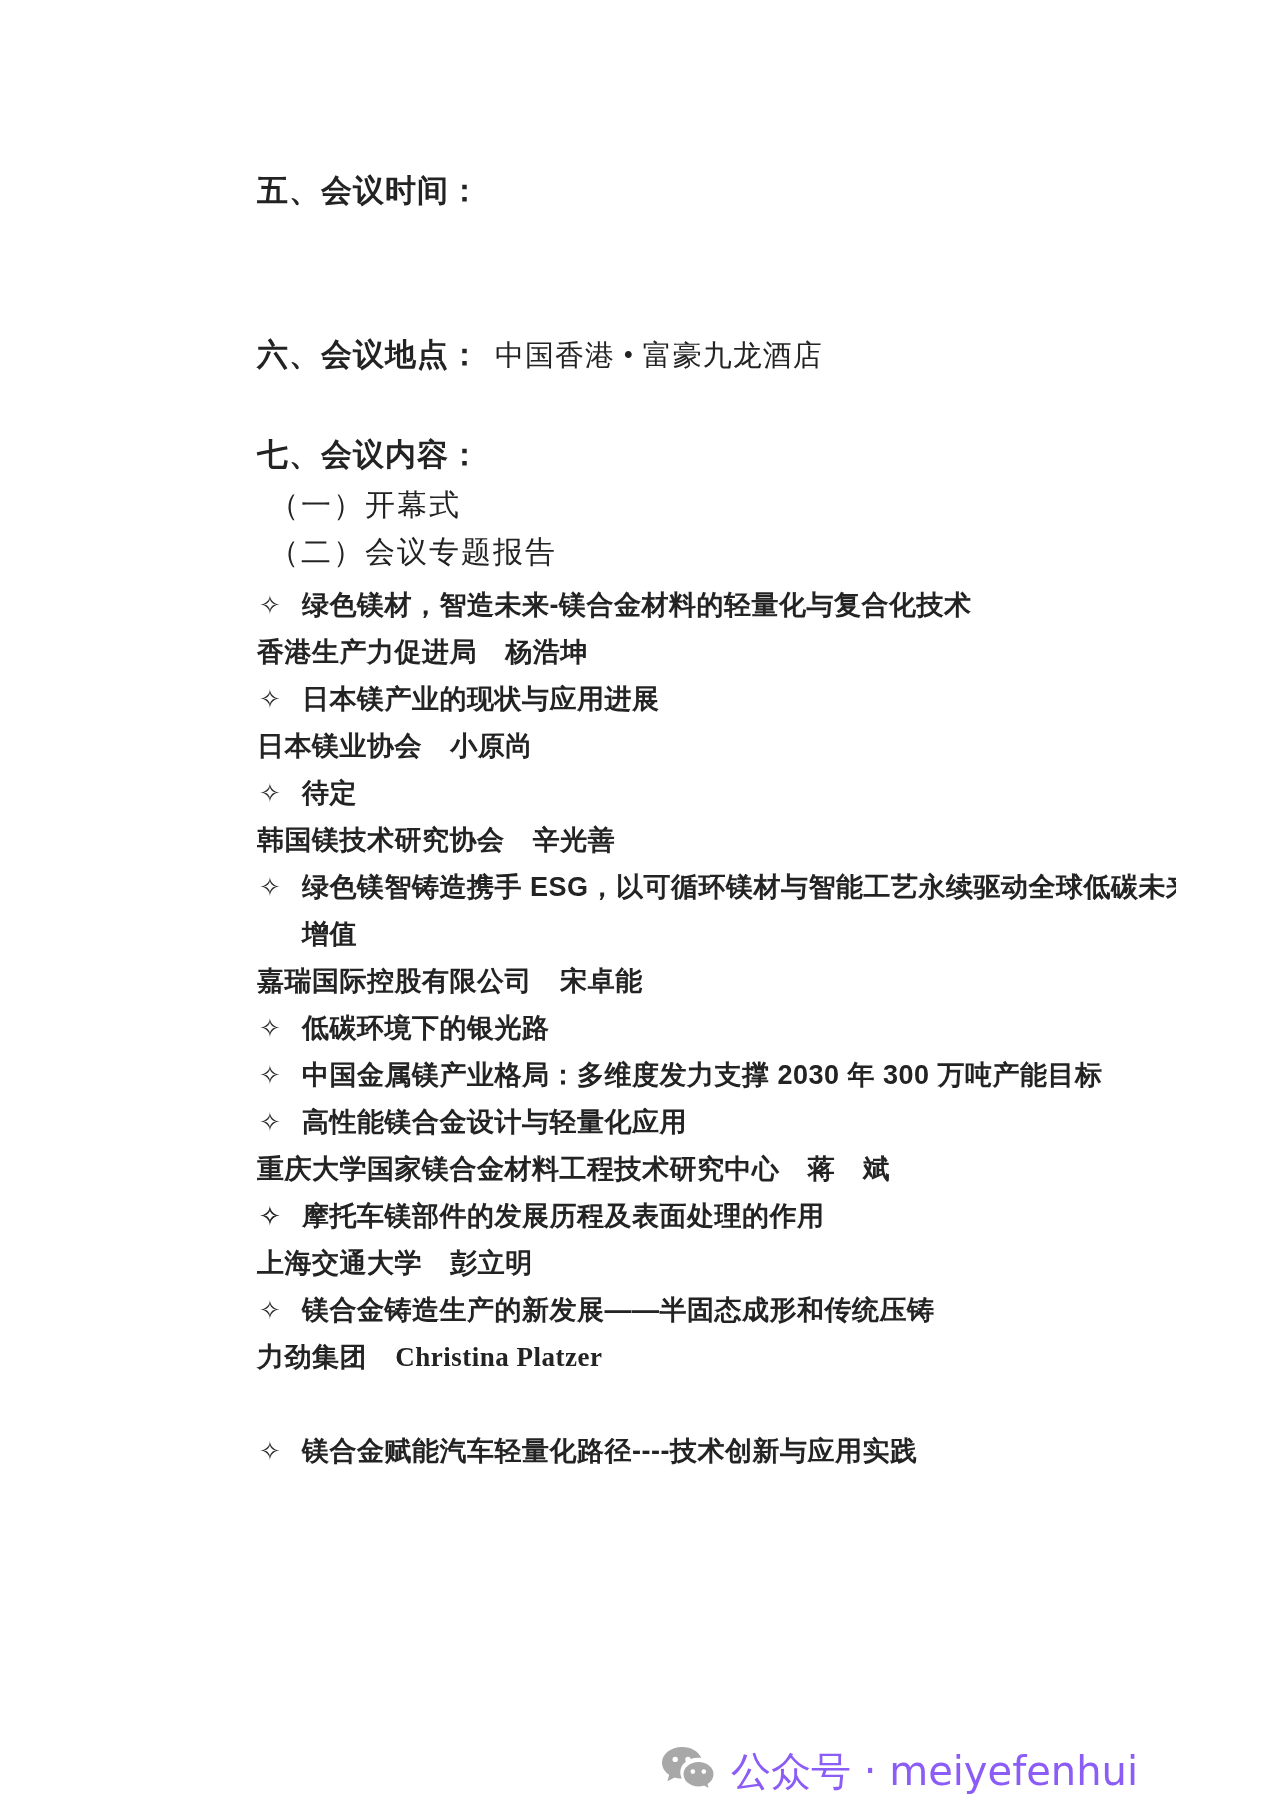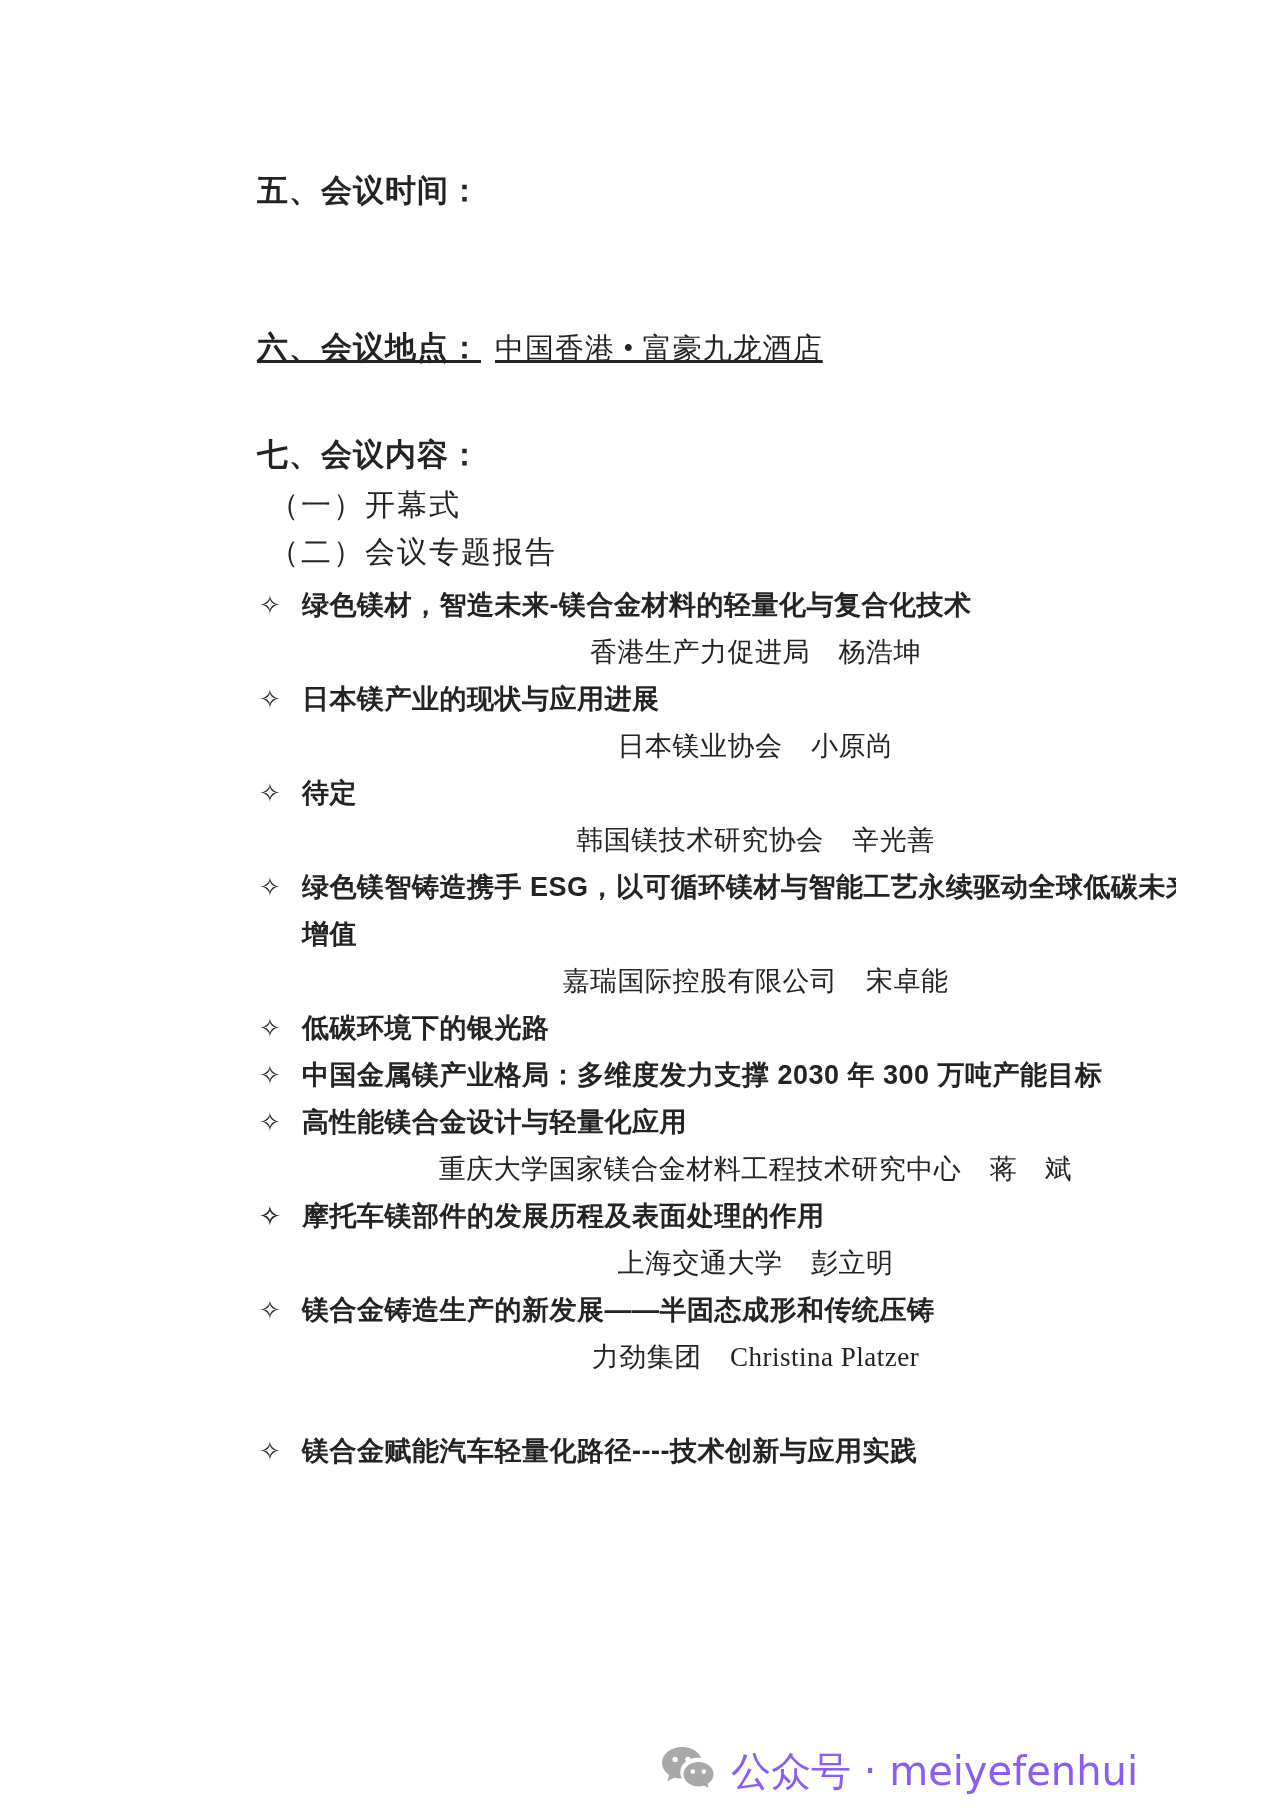--- a/index.html
+++ b/index.html
@@ -14,21 +14,21 @@
     font-family:"Liberation Serif","DejaVu Serif",serif;
   }
   .sec-heading {
     position:absolute; left:153px;
     font-family:"Liberation Sans","DejaVu Sans",sans-serif;
     font-weight:700; font-size:31px; line-height:38px;
     letter-spacing:1px;
     white-space:nowrap;
   }
   .h-time { top:168px; }
-  .h-venue { top:325px;text-decoration:underline; }
+  .h-venue { top:332px; }
   .h-agenda { top:432px; }
   .inline-value {
     font-family:"Liberation Serif","DejaVu Serif",serif;
     font-weight:400; font-size:29px;
     margin-left:14px; letter-spacing:1px;
   }
   .date-line {
     position:absolute; left:216px; top:223px;
     font-size:28px; line-height:34px; letter-spacing:1px;
     white-space:nowrap;
@@ -53,22 +53,22 @@
     font-family:"Liberation Sans","DejaVu Sans",sans-serif;
     font-weight:700; letter-spacing:0.5px;
   }
   .bullet {
     position:absolute; left:2px; top:0;
     font-family:"DejaVu Sans",sans-serif;
     font-weight:400; font-size:26px;
     color:#2a2a2a;
   }
   .report-aff {
-    text-align:center;
-    font-weight:400; letter-spacing:0.5px;
+    text-align:left;
+    font-weight:700; letter-spacing:0.5px;
   }
   .report-aff .speaker { margin-left:1.05em; }
   .report:last-child { margin-top:47px; }
 
   .watermark {
     position:absolute; top:1742px; right:38px;
     display:flex; align-items:center; gap:12px;
     color:#8b5cf6;
     font-family:"DejaVu Sans","Liberation Sans",sans-serif;
     font-size:40px; line-height:48px;

